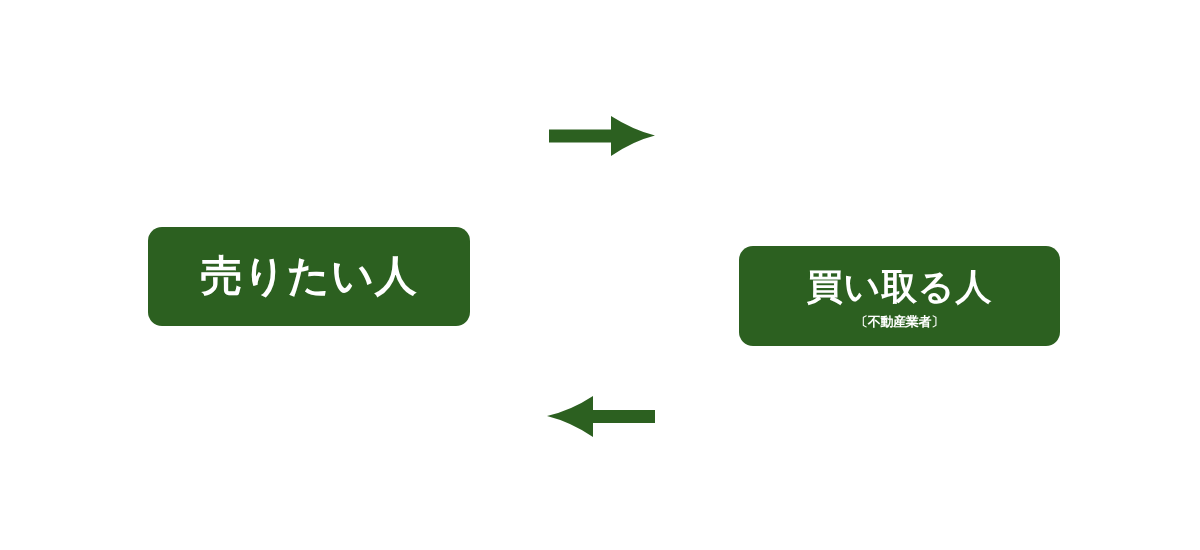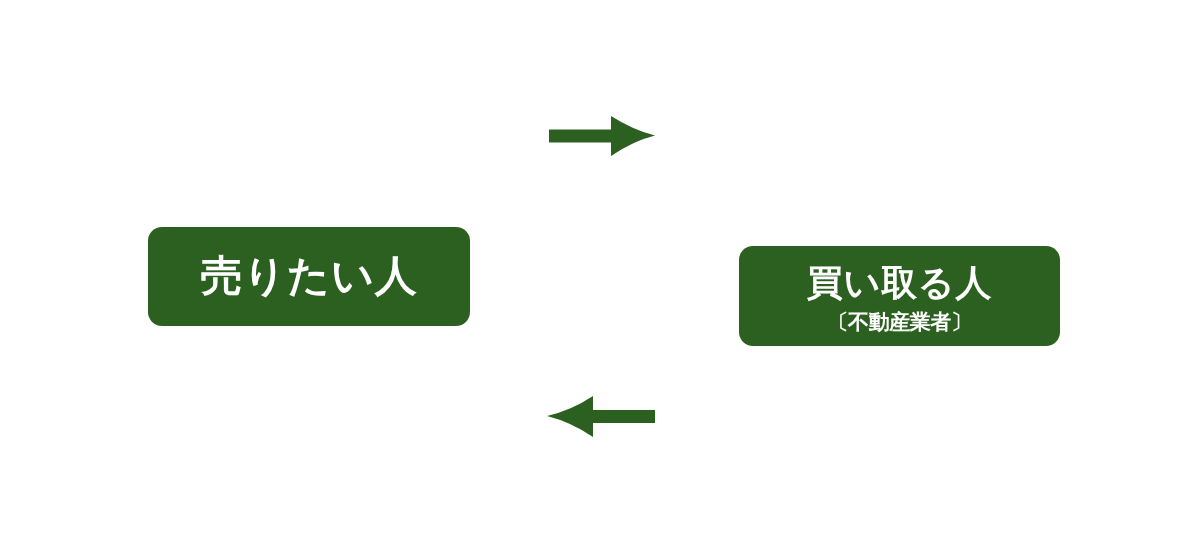--- a/index.html
+++ b/index.html
@@ -63,21 +63,21 @@
     line-height: 1.05;
   }
 
   #node-buyer .node-title {
     font-size: 36px;
     line-height: 1.05;
   }
 
   .node-subtitle {
     font-weight: bold;
-    font-size: 21px;
+    font-size: 13px;
     line-height: 1;
     margin-top: 9px;
     letter-spacing: -0.02em;
     white-space: nowrap;
   }
 
   
   .arrow {
     position: absolute;
     display: block;

